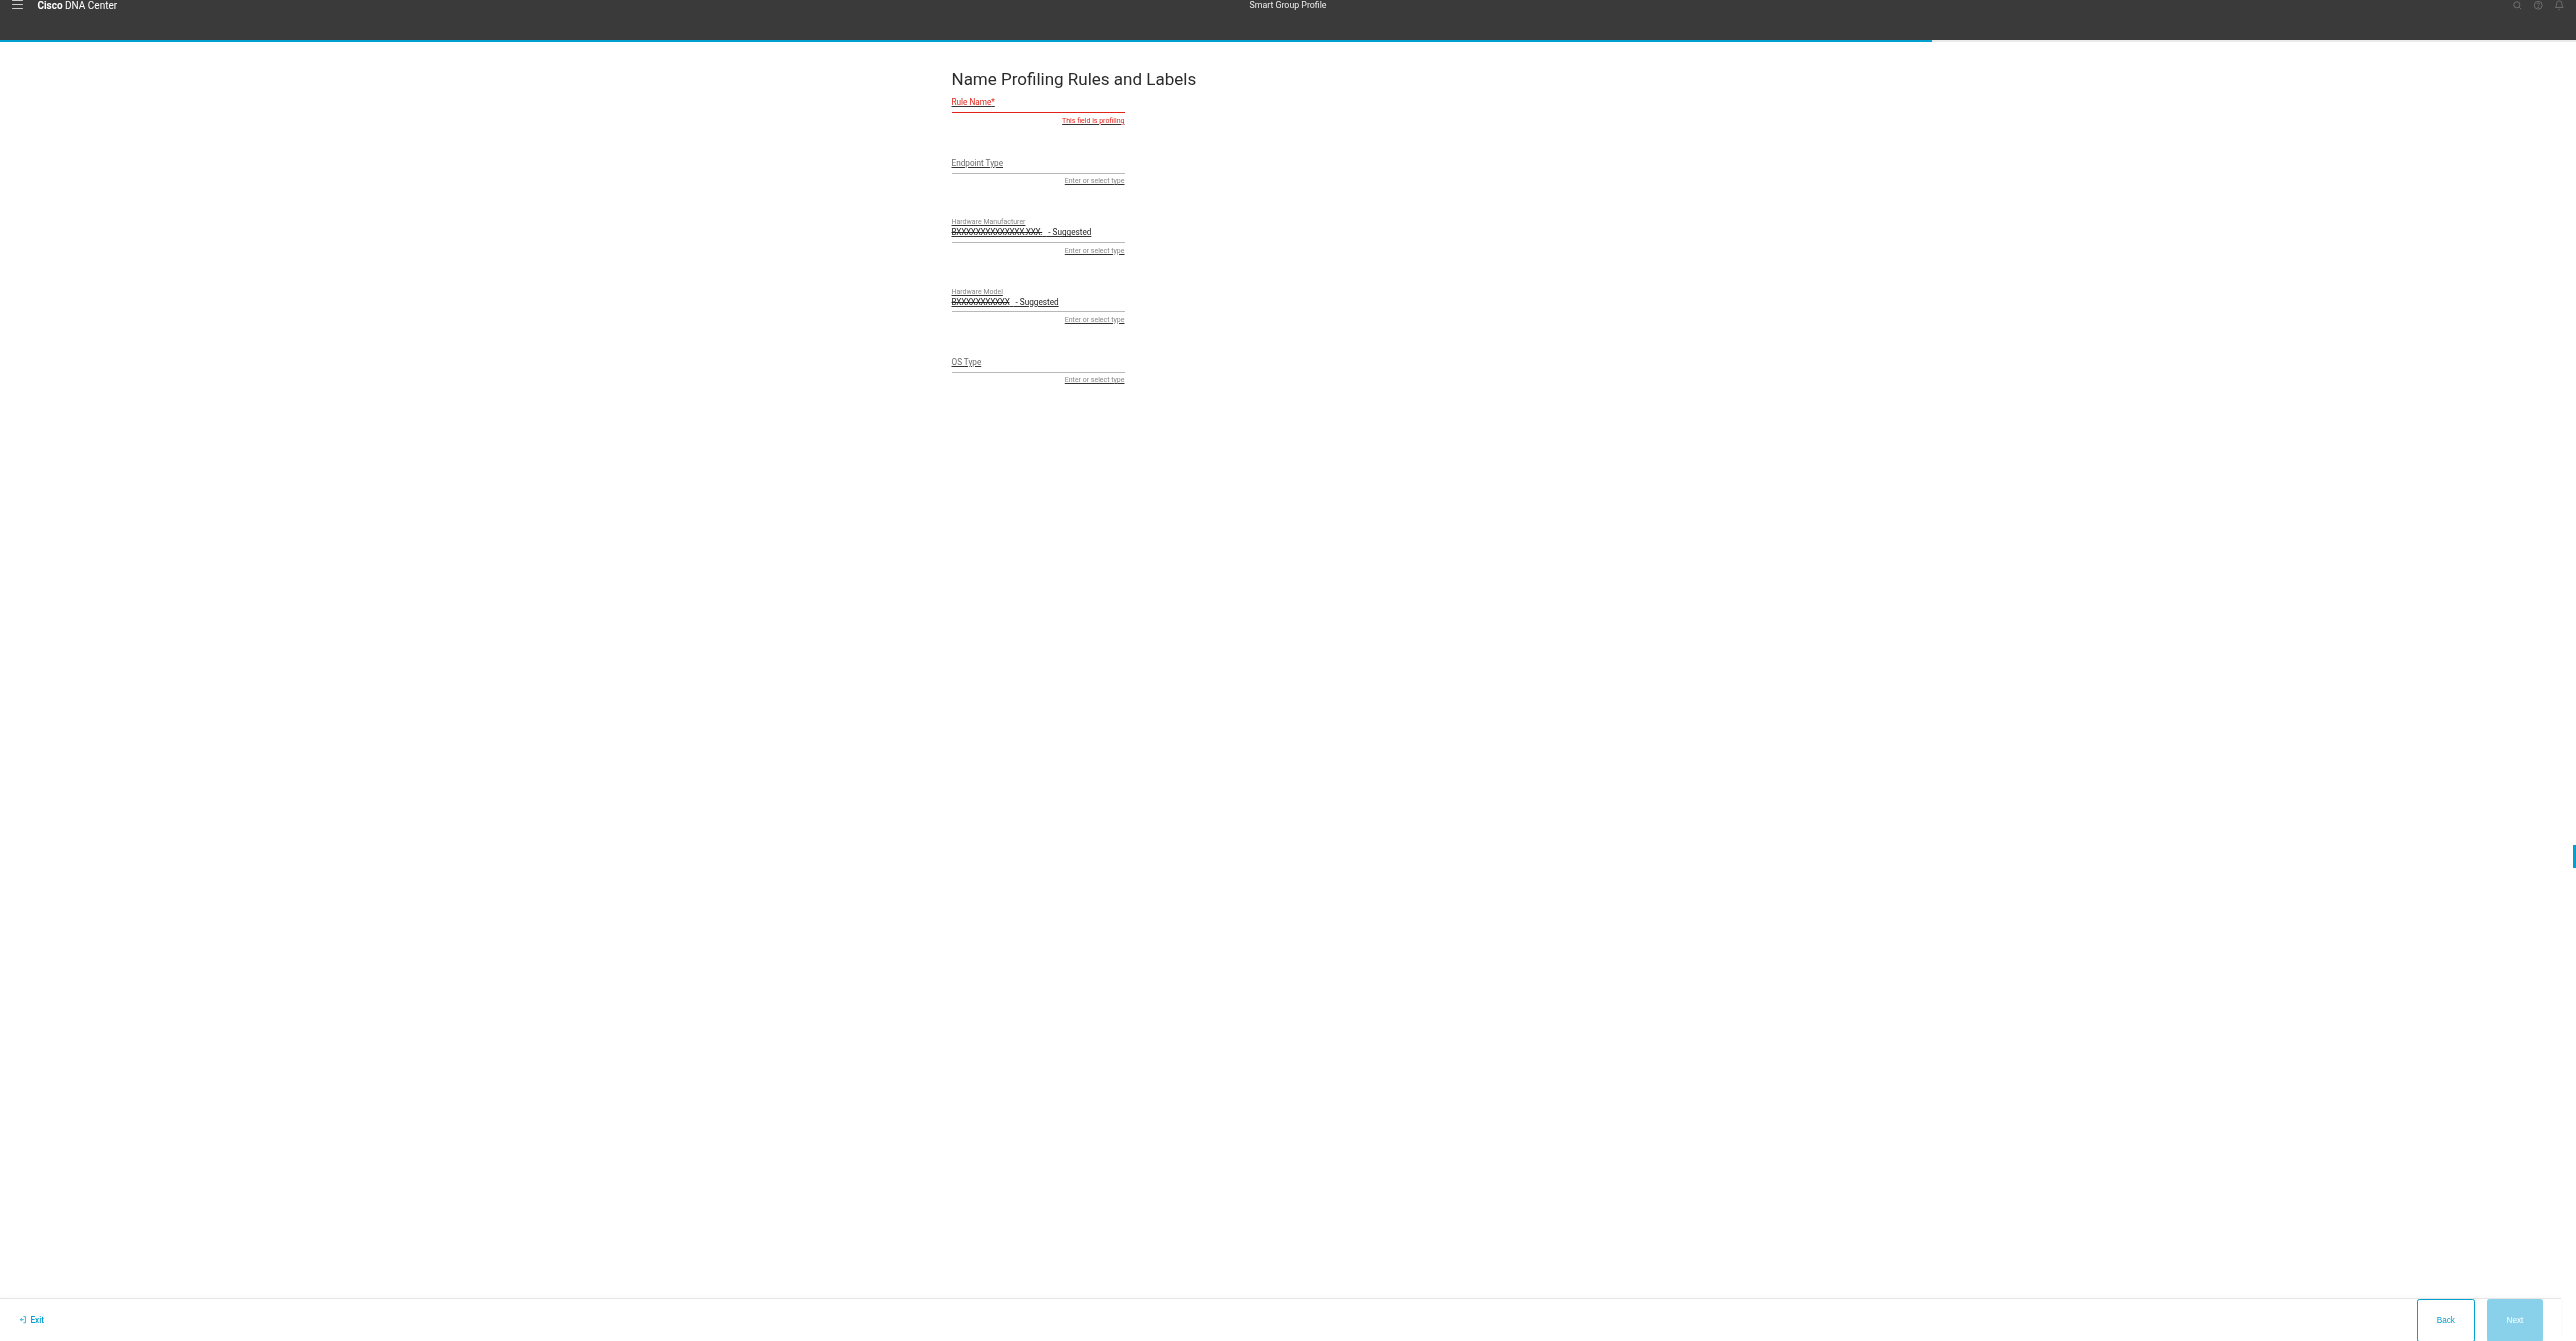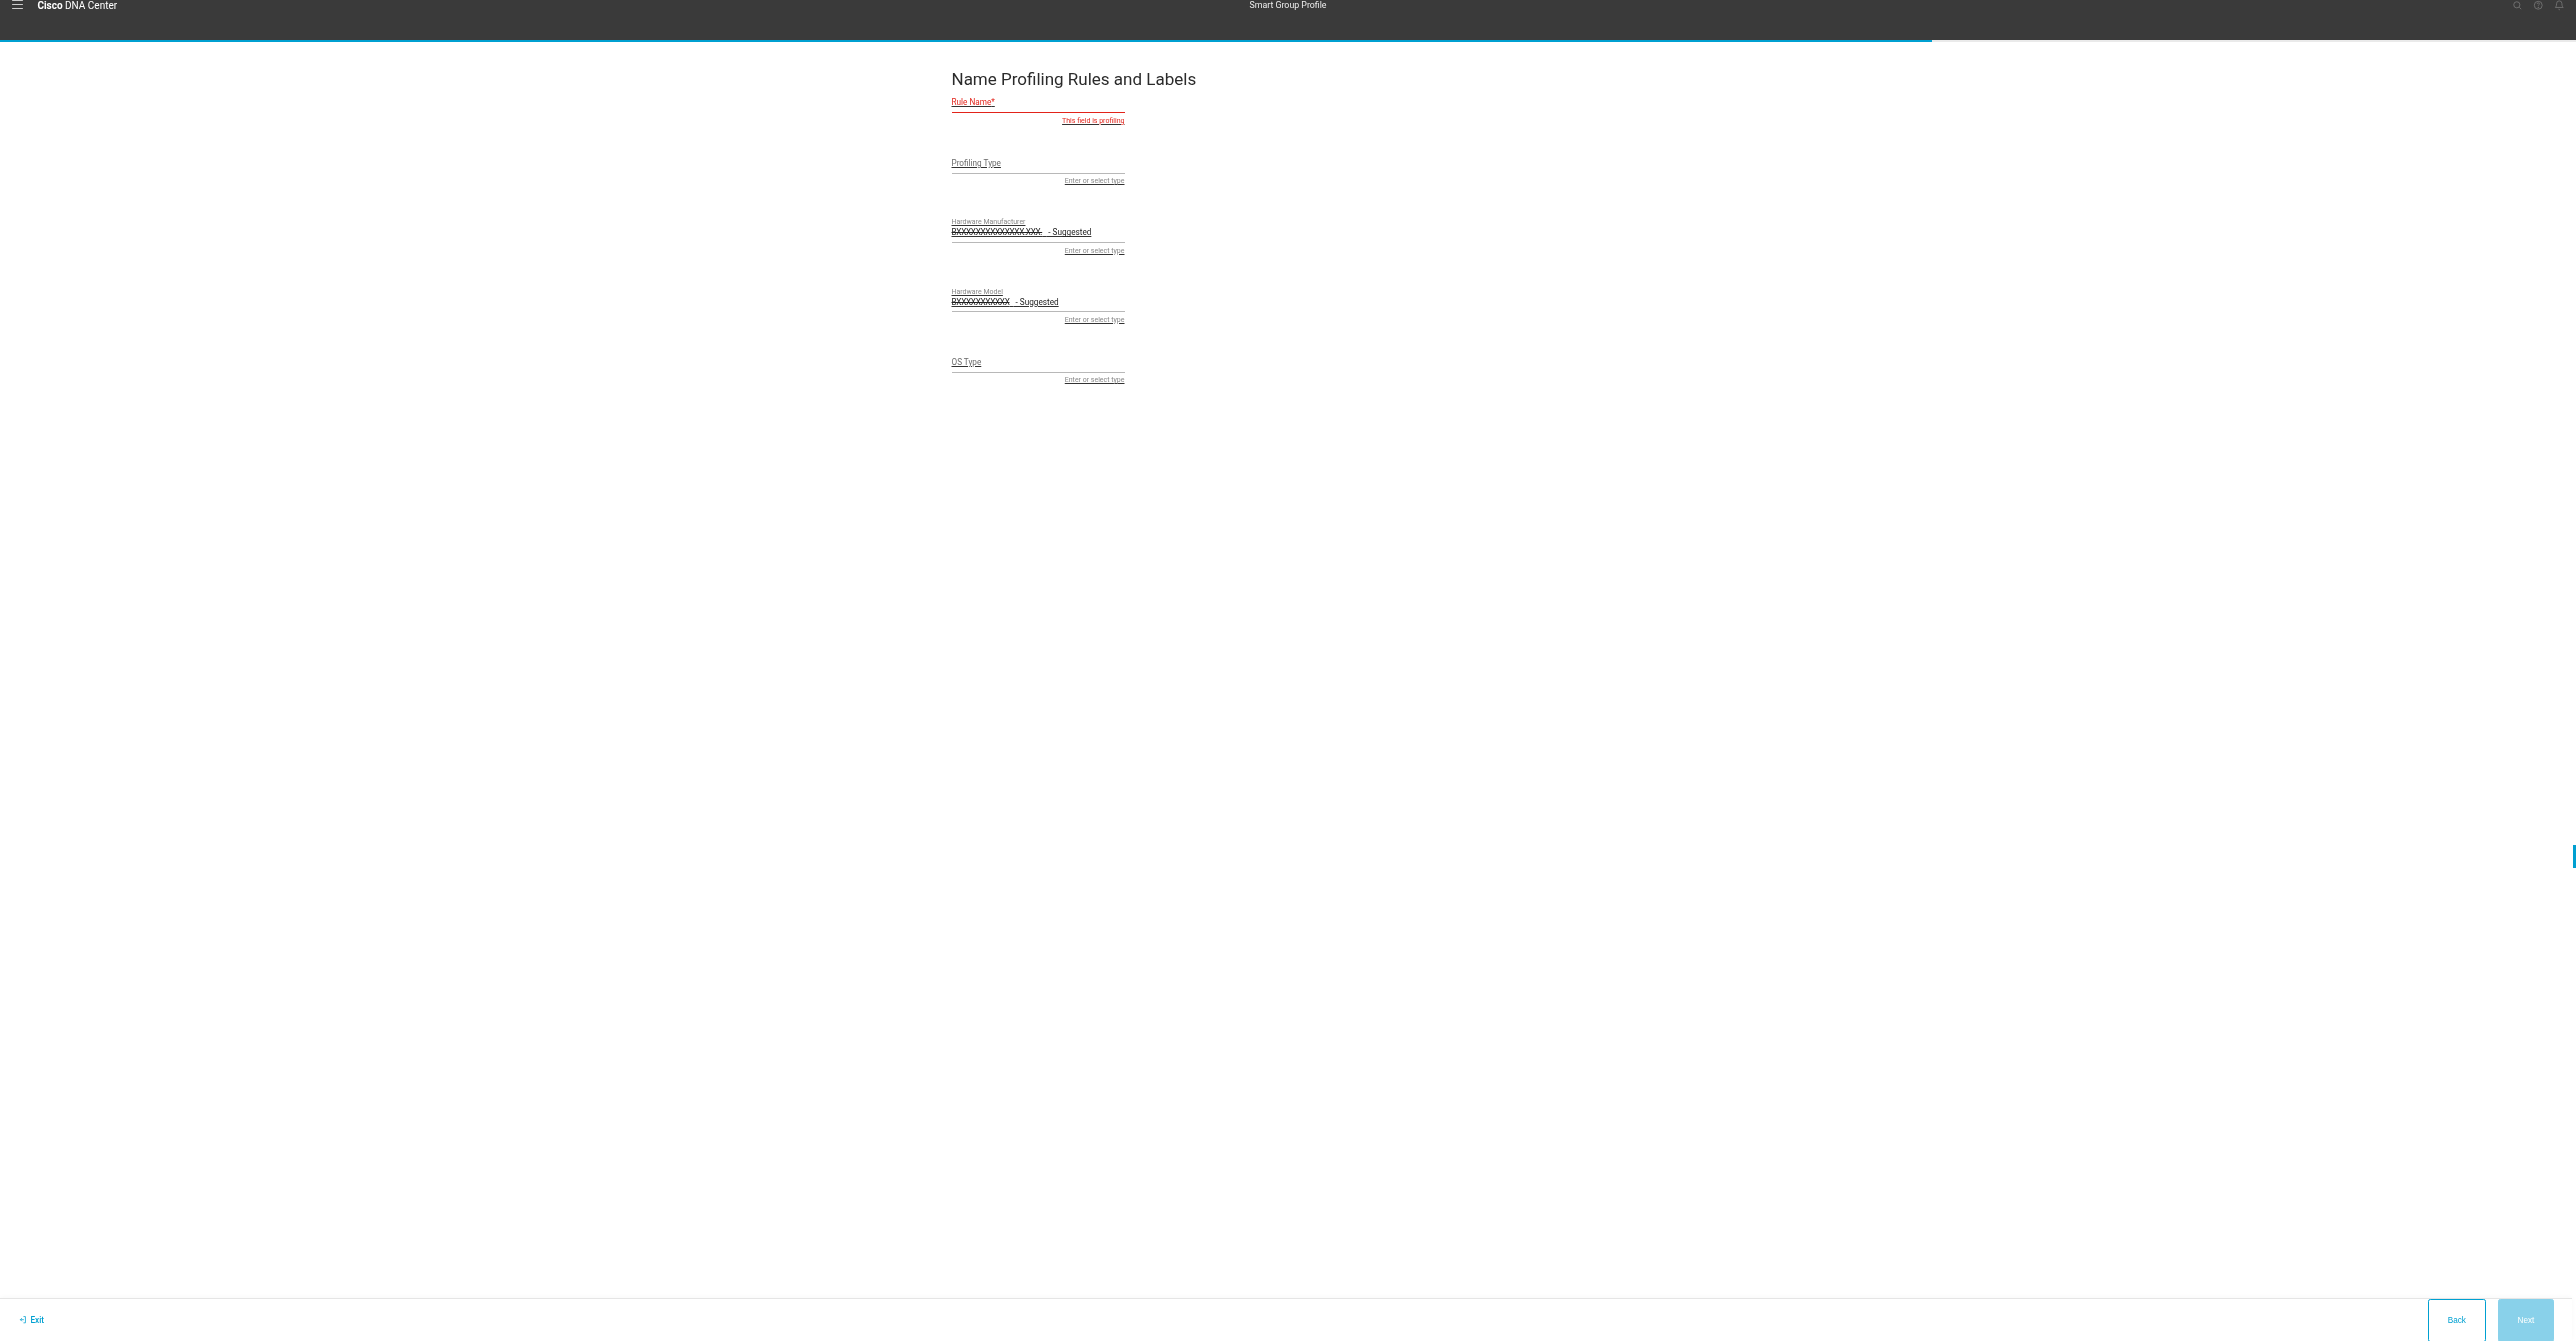--- a/index.html
+++ b/index.html
@@ -159,21 +159,21 @@
   .error-text {
     font-size: 7px;
     color: #e2231a;
     text-align: right;
     margin-top: 3.5px;
   }
   .footer {
     position: fixed;
     bottom: 0;
     left: 0;
-    right: 4px;
+    right: 15px;
     height: 43px;
     border-top: 0.6px solid #e5e5e5;
     background: #fff;
     display: flex;
     align-items: center;
     padding: 0 17.6px;
     box-shadow: 0 -1.2px 4.7px rgba(0,0,0,0.03);
   }
   .exit-link {
     display: flex;
@@ -263,21 +263,21 @@
       <label class="field-label">
         <span>Rule Name</span><span class="required-asterisk">*</span>
       </label>
       <span class="field-line empty-underline"></span>
     </div>
     <div class="error-text">This field is profiling</div>
   </div>
 
   <div class="form-group">
     <div class="field-wrap">
-      <label class="field-label">Profiling Type</label>
+      <label class="field-label">Endpoint Type</label>
       <span class="field-line empty-underline"></span>
     </div>
     <div class="helper-text">Enter or select type</div>
   </div>
 
   <div class="form-group">
     <label class="field-label small">Hardware Manufacturer</label>
     <div class="field-row">
       <span class="field-value">
         <span class="struck">BXXXXXXXXXXXXXX.XXX.</span>&nbsp;&nbsp;<span class="suggested"> - Suggested</span>

